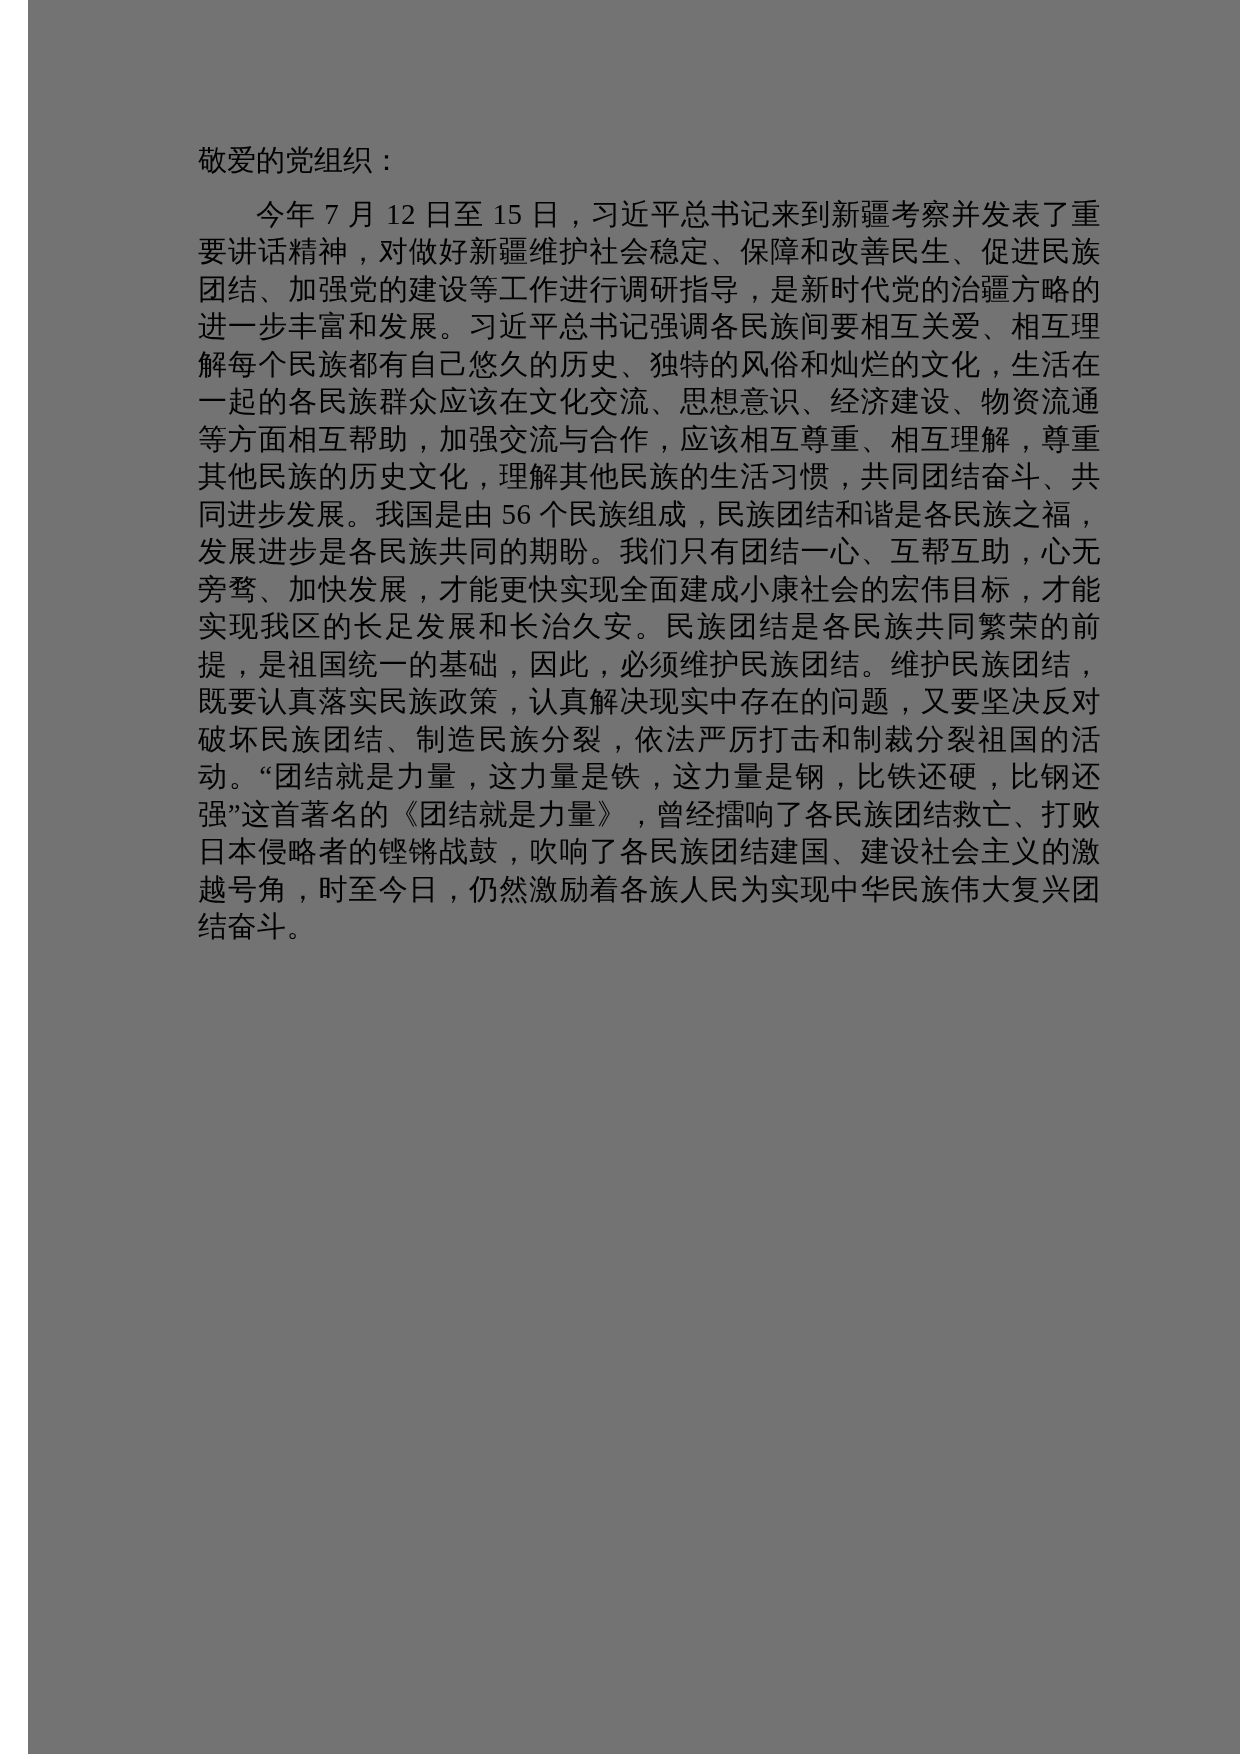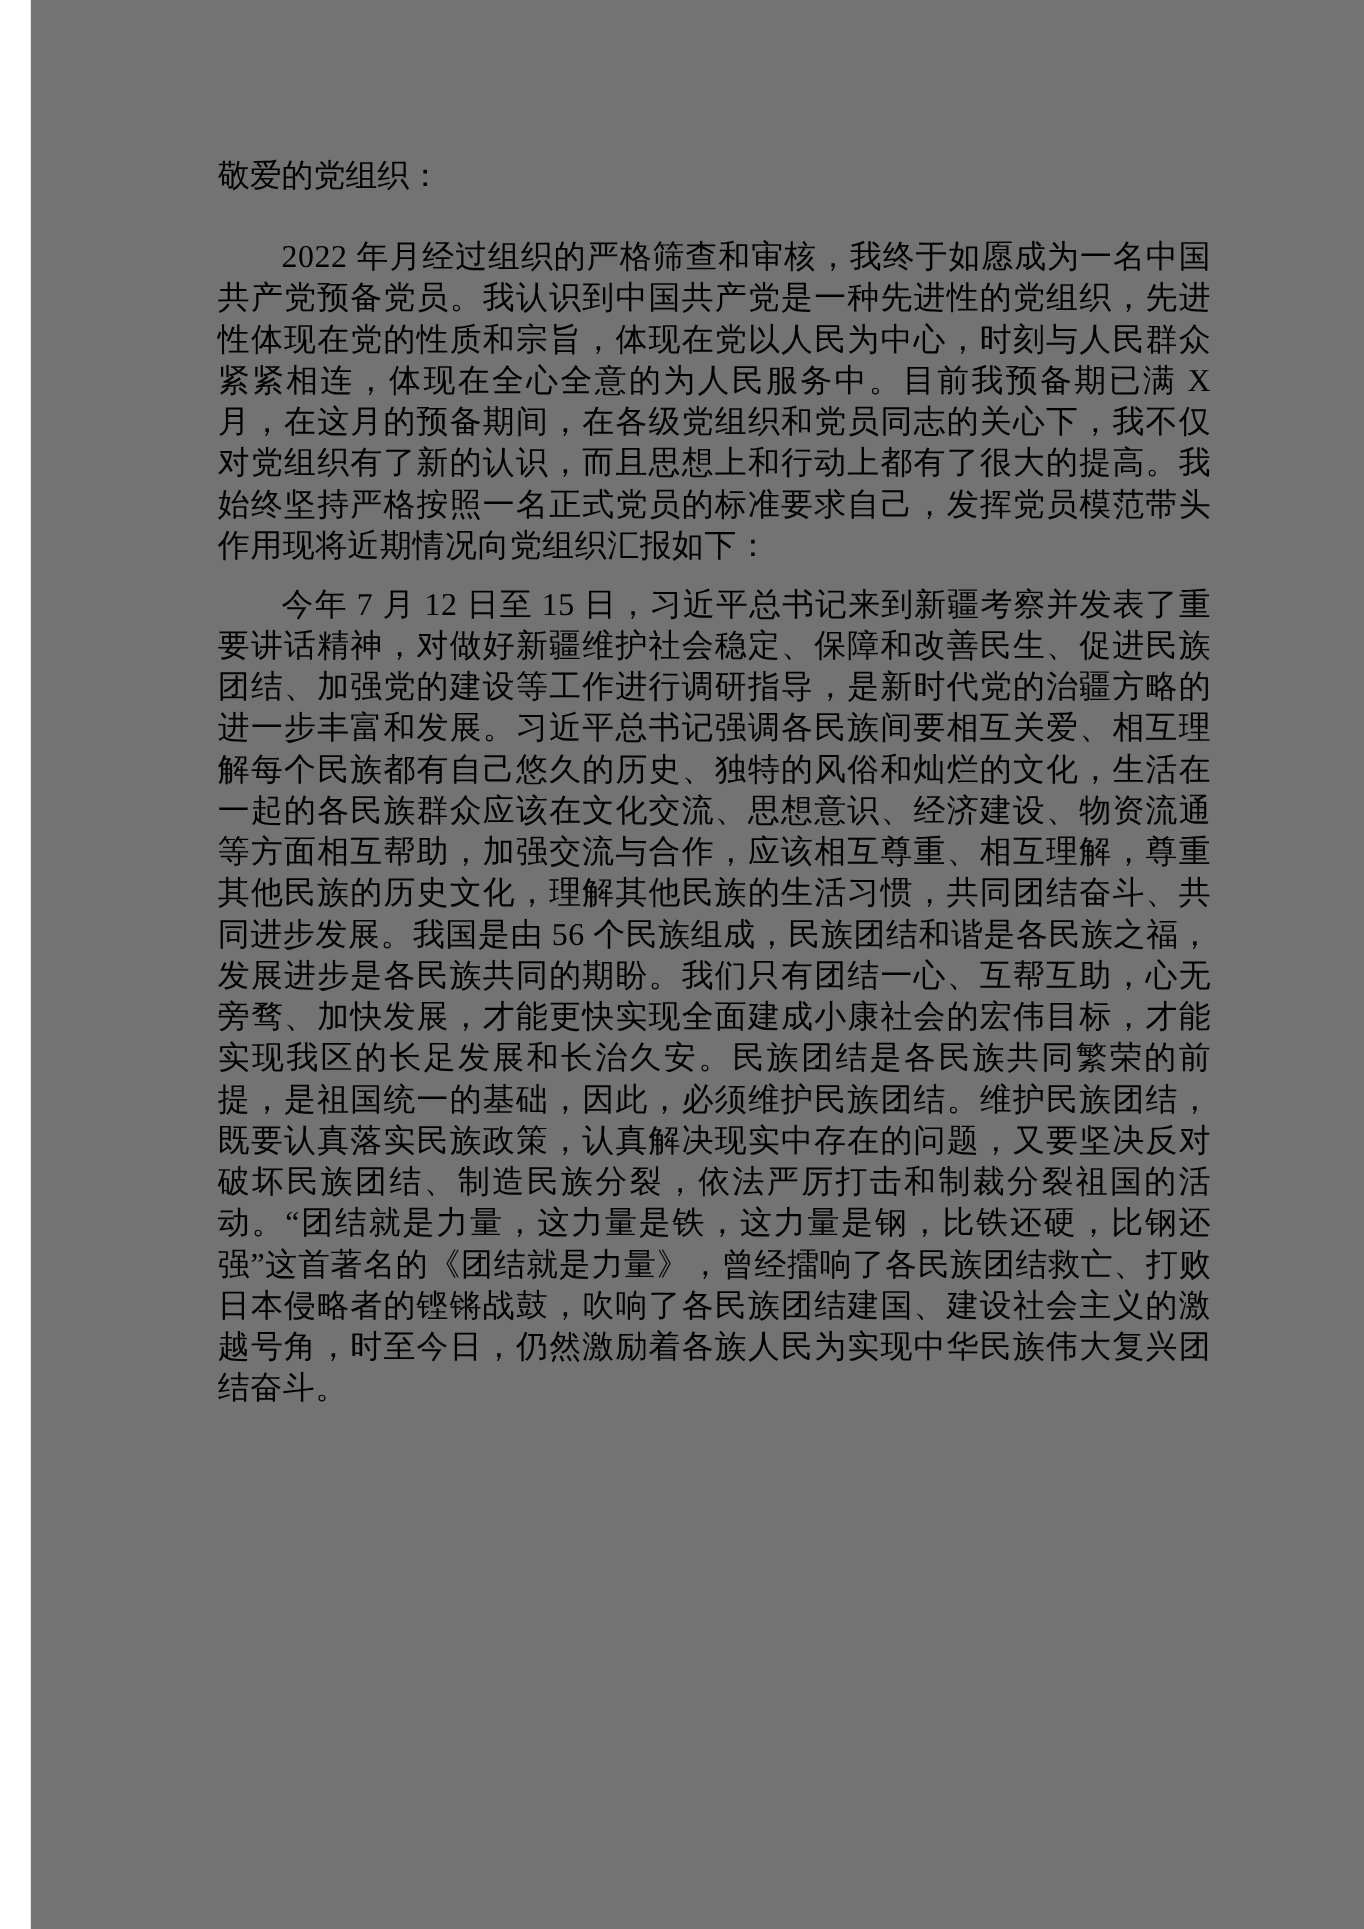--- a/index.html
+++ b/index.html
@@ -38,15 +38,14 @@
   }
   .para.first {
     margin-top: 36px;
   }
 </style>
 </head>
 <body>
 
 <div class="page">
   <div class="salutation">敬爱的党组织：</div>
-  <p class="para first">2022 年月经过组织的严格筛查和审核，我终于如愿成为一名中国共产党预备党员。我认识到中国共产党是一种先进性的党组织，先进性体现在党的性质和宗旨，体现在党以人民为中心，时刻与人民群众紧紧相连，体现在全心全意的为人民服务中。目前我预备期已满 X 月，在这月的预备期间，在各级党组织和党员同志的关心下，我不仅对党组织有了新的认识，而且思想上和行动上都有了很大的提高。我始终坚持严格按照一名正式党员的标准要求自己，发挥党员模范带头作用现将近期情况向党组织汇报如下：</p>
   <p class="para">今年 7 月 12 日至 15 日，习近平总书记来到新疆考察并发表了重要讲话精神，对做好新疆维护社会稳定、保障和改善民生、促进民族团结、加强党的建设等工作进行调研指导，是新时代党的治疆方略的进一步丰富和发展。习近平总书记强调各民族间要相互关爱、相互理解每个民族都有自己悠久的历史、独特的风俗和灿烂的文化，生活在一起的各民族群众应该在文化交流、思想意识、经济建设、物资流通等方面相互帮助，加强交流与合作，应该相互尊重、相互理解，尊重其他民族的历史文化，理解其他民族的生活习惯，共同团结奋斗、共同进步发展。我国是由 56 个民族组成，民族团结和谐是各民族之福，发展进步是各民族共同的期盼。我们只有团结一心、互帮互助，心无旁骛、加快发展，才能更快实现全面建成小康社会的宏伟目标，才能实现我区的长足发展和长治久安。民族团结是各民族共同繁荣的前提，是祖国统一的基础，因此，必须维护民族团结。维护民族团结，既要认真落实民族政策，认真解决现实中存在的问题，又要坚决反对破坏民族团结、制造民族分裂，依法严厉打击和制裁分裂祖国的活动。“团结就是力量，这力量是铁，这力量是钢，比铁还硬，比钢还强”这首著名的《团结就是力量》，曾经擂响了各民族团结救亡、打败日本侵略者的铿锵战鼓，吹响了各民族团结建国、建设社会主义的激越号角，时至今日，仍然激励着各族人民为实现中华民族伟大复兴团结奋斗。</p>
 </div>
 
 </body></html>

